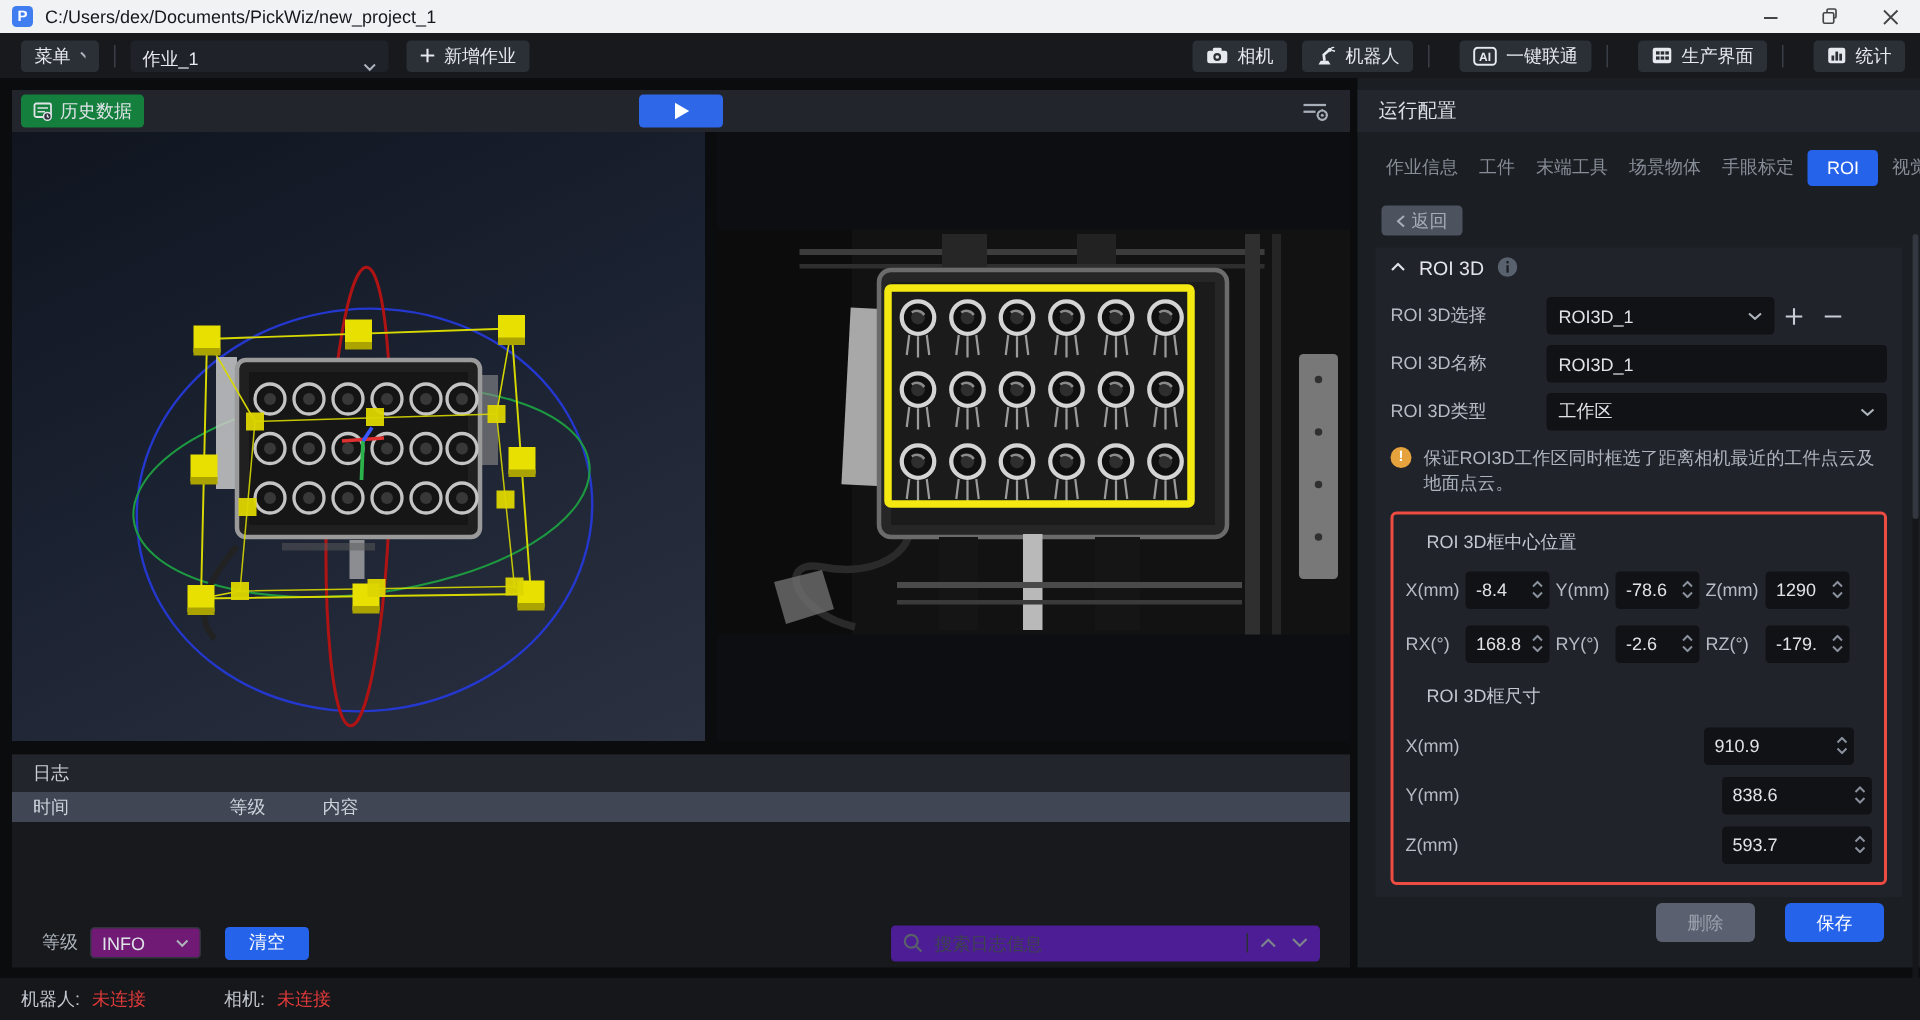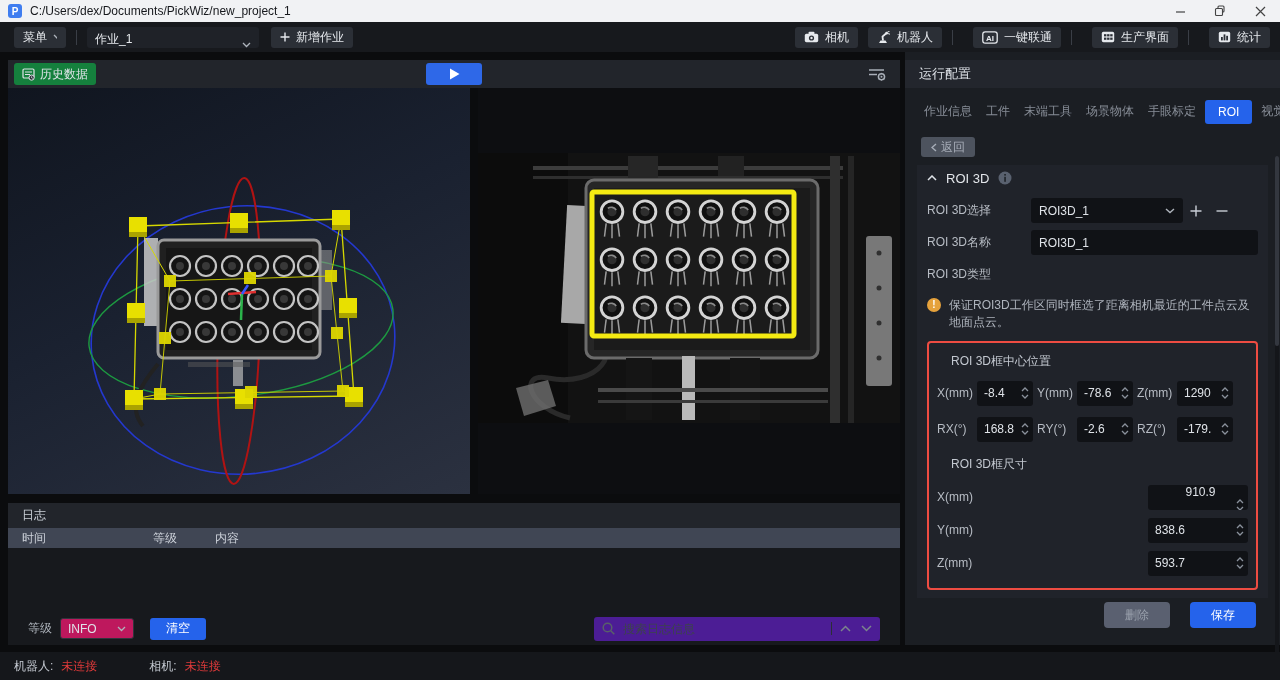--- a/index.html
+++ b/index.html
@@ -36,21 +36,21 @@
   
   .log-panel { position:absolute; left:8px; top:503px; width:892px; height:142px; background:#17191d; }
   .log-header { height:25px; background:#22252b; color:#ccd1d8; font-size:12px; display:flex; align-items:center; padding-left:14px; }
   .log-cols { height:20px; background:#404654; display:flex; color:#cdd2da; font-size:12px; align-items:center;font-family:Liberation Serif, serif; }
   .log-col-time { padding-left:14px; width:145px; }
   .log-col-level { width:62px; }
   .log-col-content { flex:1; }
   .log-body { height:64px; }
   .log-controls { height:33px; display:flex; align-items:center; }
   .lvl-label { margin-left:20px; font-size:12px; color:#aeb4bc; }
-  .lvl-select { margin-left:8px; width:74px; height:21px; background:#be185d; border:1px solid #30343c; border-radius:3px; color:#dfe3e8; font-size:12px; display:flex; align-items:center; padding:0 7px; }
+  .lvl-select { margin-left:8px; width:74px; height:21px; background:#701a75; border:1px solid #30343c; border-radius:3px; color:#dfe3e8; font-size:12px; display:flex; align-items:center; padding:0 7px; }
   .lvl-select .chev { margin-left:auto; }
   .btn-clear { margin-left:16px; width:56px; height:22px; background:#2563eb; border-radius:3px; color:#fff; font-size:12px; display:flex; align-items:center; justify-content:center; }
   .search-box { margin-left:auto; margin-right:20px; width:286px; height:24px; background:#4c1d95; border-radius:3px; display:flex; align-items:center; padding:0 8px; }
   .search-box input { flex:1; background:transparent; border:none; outline:none; color:#cfd4db; font-size:12px; margin-left:8px; font-family:"Liberation Sans", sans-serif; }
   .search-box input::placeholder { color:#3d434c; }
   .search-div { width:1px; height:13px; background:#2b2f36; margin:0 8px; }
 
   
   .statusbar { position:absolute; left:0; top:652px; width:1280px; height:28px; background:#15171b; display:flex; align-items:center; font-size:12px; }
   .st-label { color:#c3c8d0; }
@@ -479,20 +479,26 @@
 
       <div class="field-row">
         <span class="field-label">ROI 3D名称</span>
         <div class="txt grow">
           <span>ROI3D_1</span>
         </div>
       </div>
 
       <div class="field-row">
         <span class="field-label">ROI 3D类型</span>
+        <div class="dd grow">
+          <span>工作区</span>
+          <svg class="chev" width="10" height="6">
+              <polyline points="1,1 5,4.5 9,1" fill="none" stroke="#aeb4bc" stroke-width="1.4"></polyline>
+            </svg>
+        </div>
       </div>
 
       <div class="warn">
         <div class="warn-ico">!</div>
         <div>保证ROI3D工作区同时框选了距离相机最近的工件点云及地面点云。</div>
       </div>
 
       <div class="red-box">
         <div class="sub-title">ROI 3D框中心位置</div>
 
@@ -571,21 +577,21 @@
                   <polyline points="1,1 4,4 7,1" fill="none" stroke="#8a919c" stroke-width="1.3"></polyline>
                 </svg>
               </span>
             </div>
         </div>
 
         <div class="sub-title" style="margin-top:14px;">ROI 3D框尺寸</div>
 
         <div class="size-row" style="margin-top:12px;">
           <span class="field-label">X(mm)</span>
-          <div class="num num-wide" style="margin-right:0;flex-direction:column;">
+          <div class="num num-wide" style="margin-right:12px;">
               <span>910.9</span>
             <span class="spin">
                 <svg width="8" height="5">
                   <polyline points="1,4 4,1 7,4" fill="none" stroke="#8a919c" stroke-width="1.3"></polyline>
                 </svg>
                 <svg width="8" height="5">
                   <polyline points="1,1 4,4 7,1" fill="none" stroke="#8a919c" stroke-width="1.3"></polyline>
                 </svg>
               </span>
             </div>

